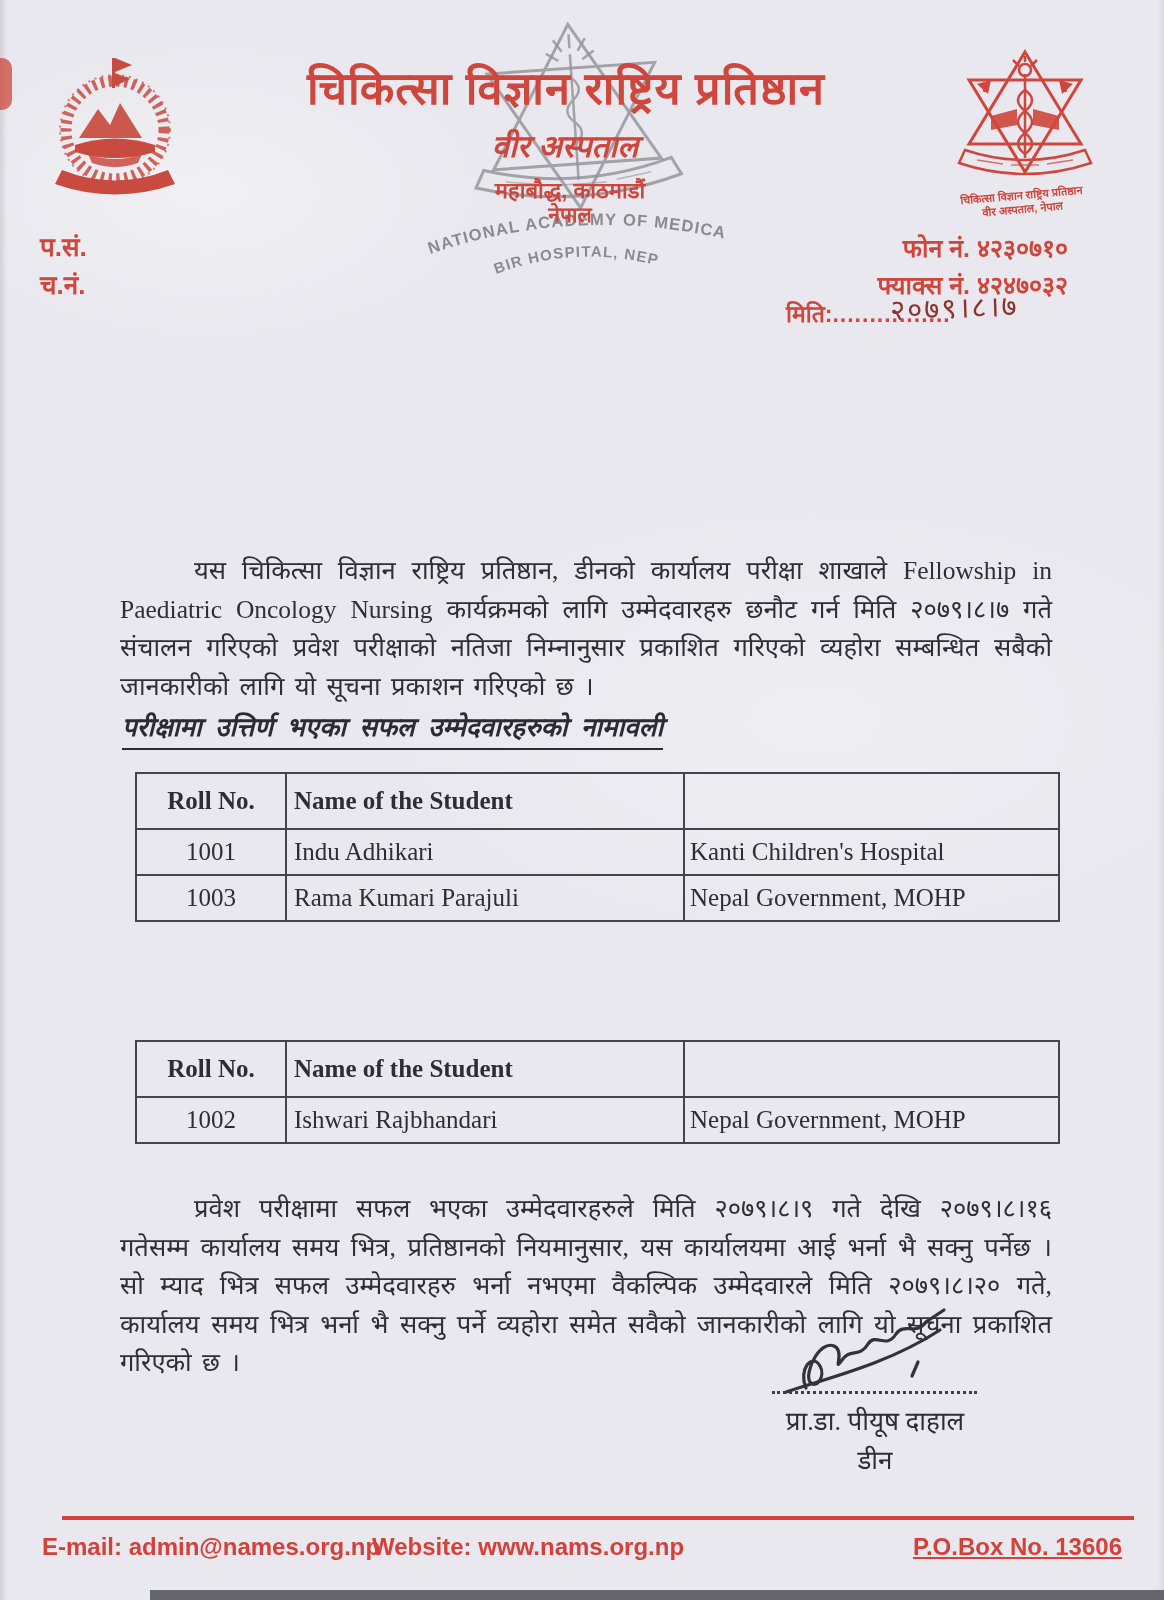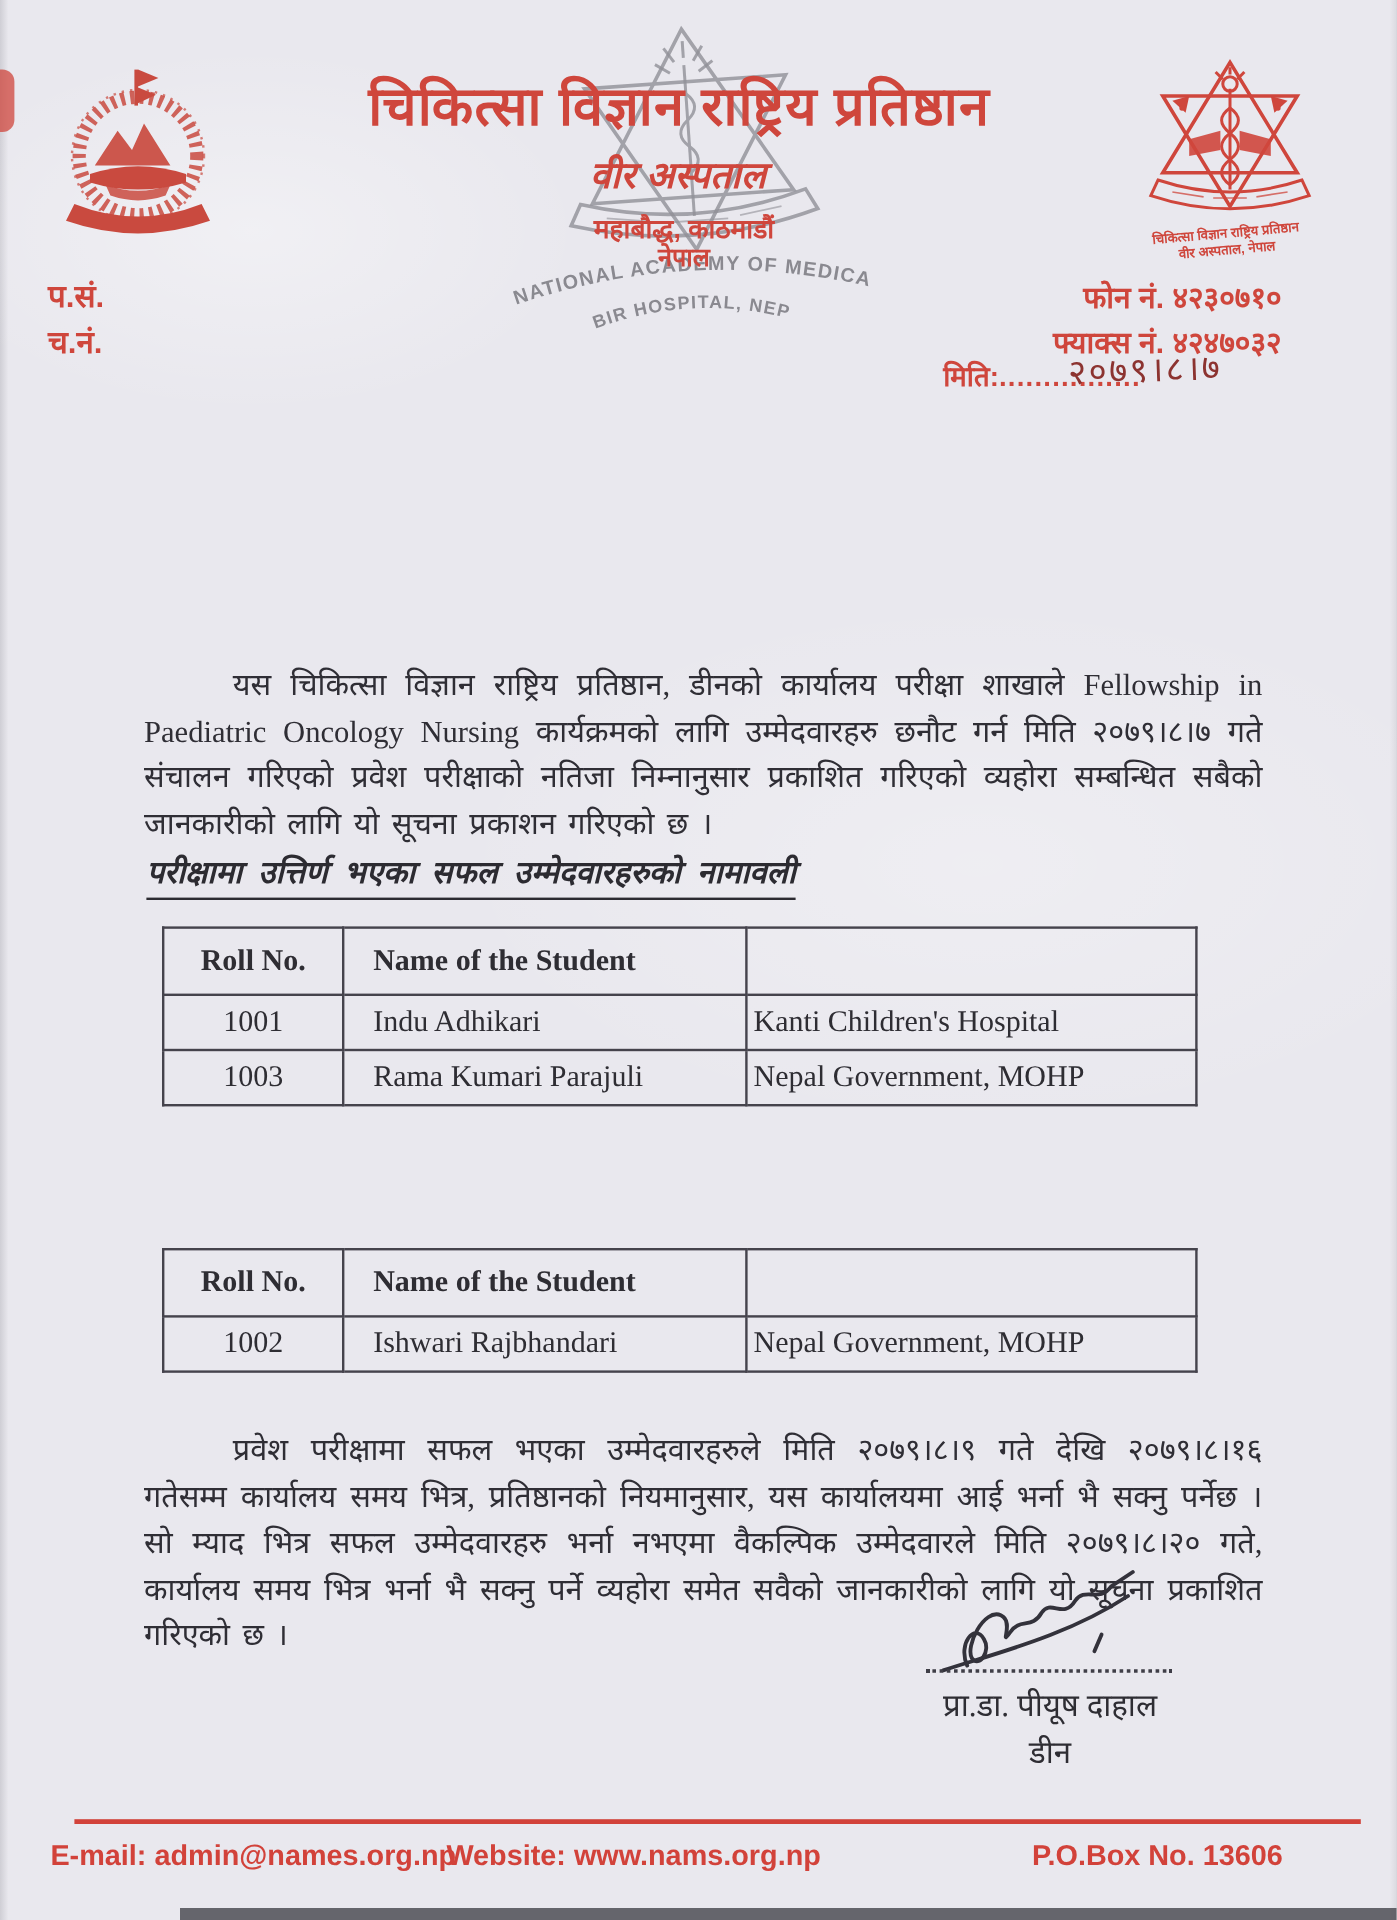--- a/index.html
+++ b/index.html
@@ -59,34 +59,34 @@
     display:inline-block;border-bottom:2.5px solid #2c2b31;padding-bottom:4px;}
   .h-passed{left:122px;top:708px;font-style:italic;}
   .h-alt{left:122px;top:980px;}
 
   table.results{border-collapse:collapse;table-layout:fixed;width:822px;
     font-size:25px;color:#2e2d33;background:transparent;}
   table.results th,table.results td{border:2px solid #45434c;overflow:hidden;}
   table.results th{height:56px;font-weight:bold;}
   table.results td{height:46px;font-weight:normal;}
   .col-roll{width:150px;text-align:center;}
-  .col-name{width:336px;text-align:left;padding-left:24px;}
+  .col-name{width:398px;text-align:left;padding-left:7px;}
   .col-seat{width:375px;text-align:left;padding-left:5px;}
   .tbl-passed{left:135px;top:772px;}
   .tbl-alt{left:135px;top:1040px;}
 
   .sig-line{left:772px;top:1352px;width:205px;height:42px;border-bottom:3px dotted #3f3e47;}
   .sig-name{left:740px;top:1402px;width:270px;text-align:center;font-size:26px;color:#2e2d33;}
   .sig-title{left:740px;top:1441px;width:270px;text-align:center;font-size:26px;color:#2e2d33;}
 
   .footer-rule{left:62px;top:1516px;width:1072px;height:4px;background:var(--footer-red);}
   .footer-text{top:1533px;font-size:24px;font-weight:bold;color:var(--footer-red);}
   .footer-email{left:42px;}
   .footer-web{left:372px;}
-  .footer-pobox{left:860px;width:262px;}
+  .footer-pobox{left:860px;width:262px;text-align:right;text-decoration:underline;}
 
   .stamp{left:408px;top:12px;width:336px;height:268px;opacity:.88;}
   .left-emblem{left:48px;top:50px;width:134px;height:158px;}
   .right-emblem{left:933px;top:46px;width:184px;height:150px;}
   .right-captions{left:912px;top:188px;width:220px;text-align:center;
     font-size:11px;font-weight:bold;line-height:14px;transform:rotate(-5deg);}
   .sig-ink{left:768px;top:1300px;width:200px;height:100px;}
 
   .bottom-strip{left:150px;top:1590px;width:1014px;height:10px;background:#4e4e55;opacity:.85;}
   .edge-blob{left:0px;top:58px;width:12px;height:52px;background:var(--letterhead-red);

